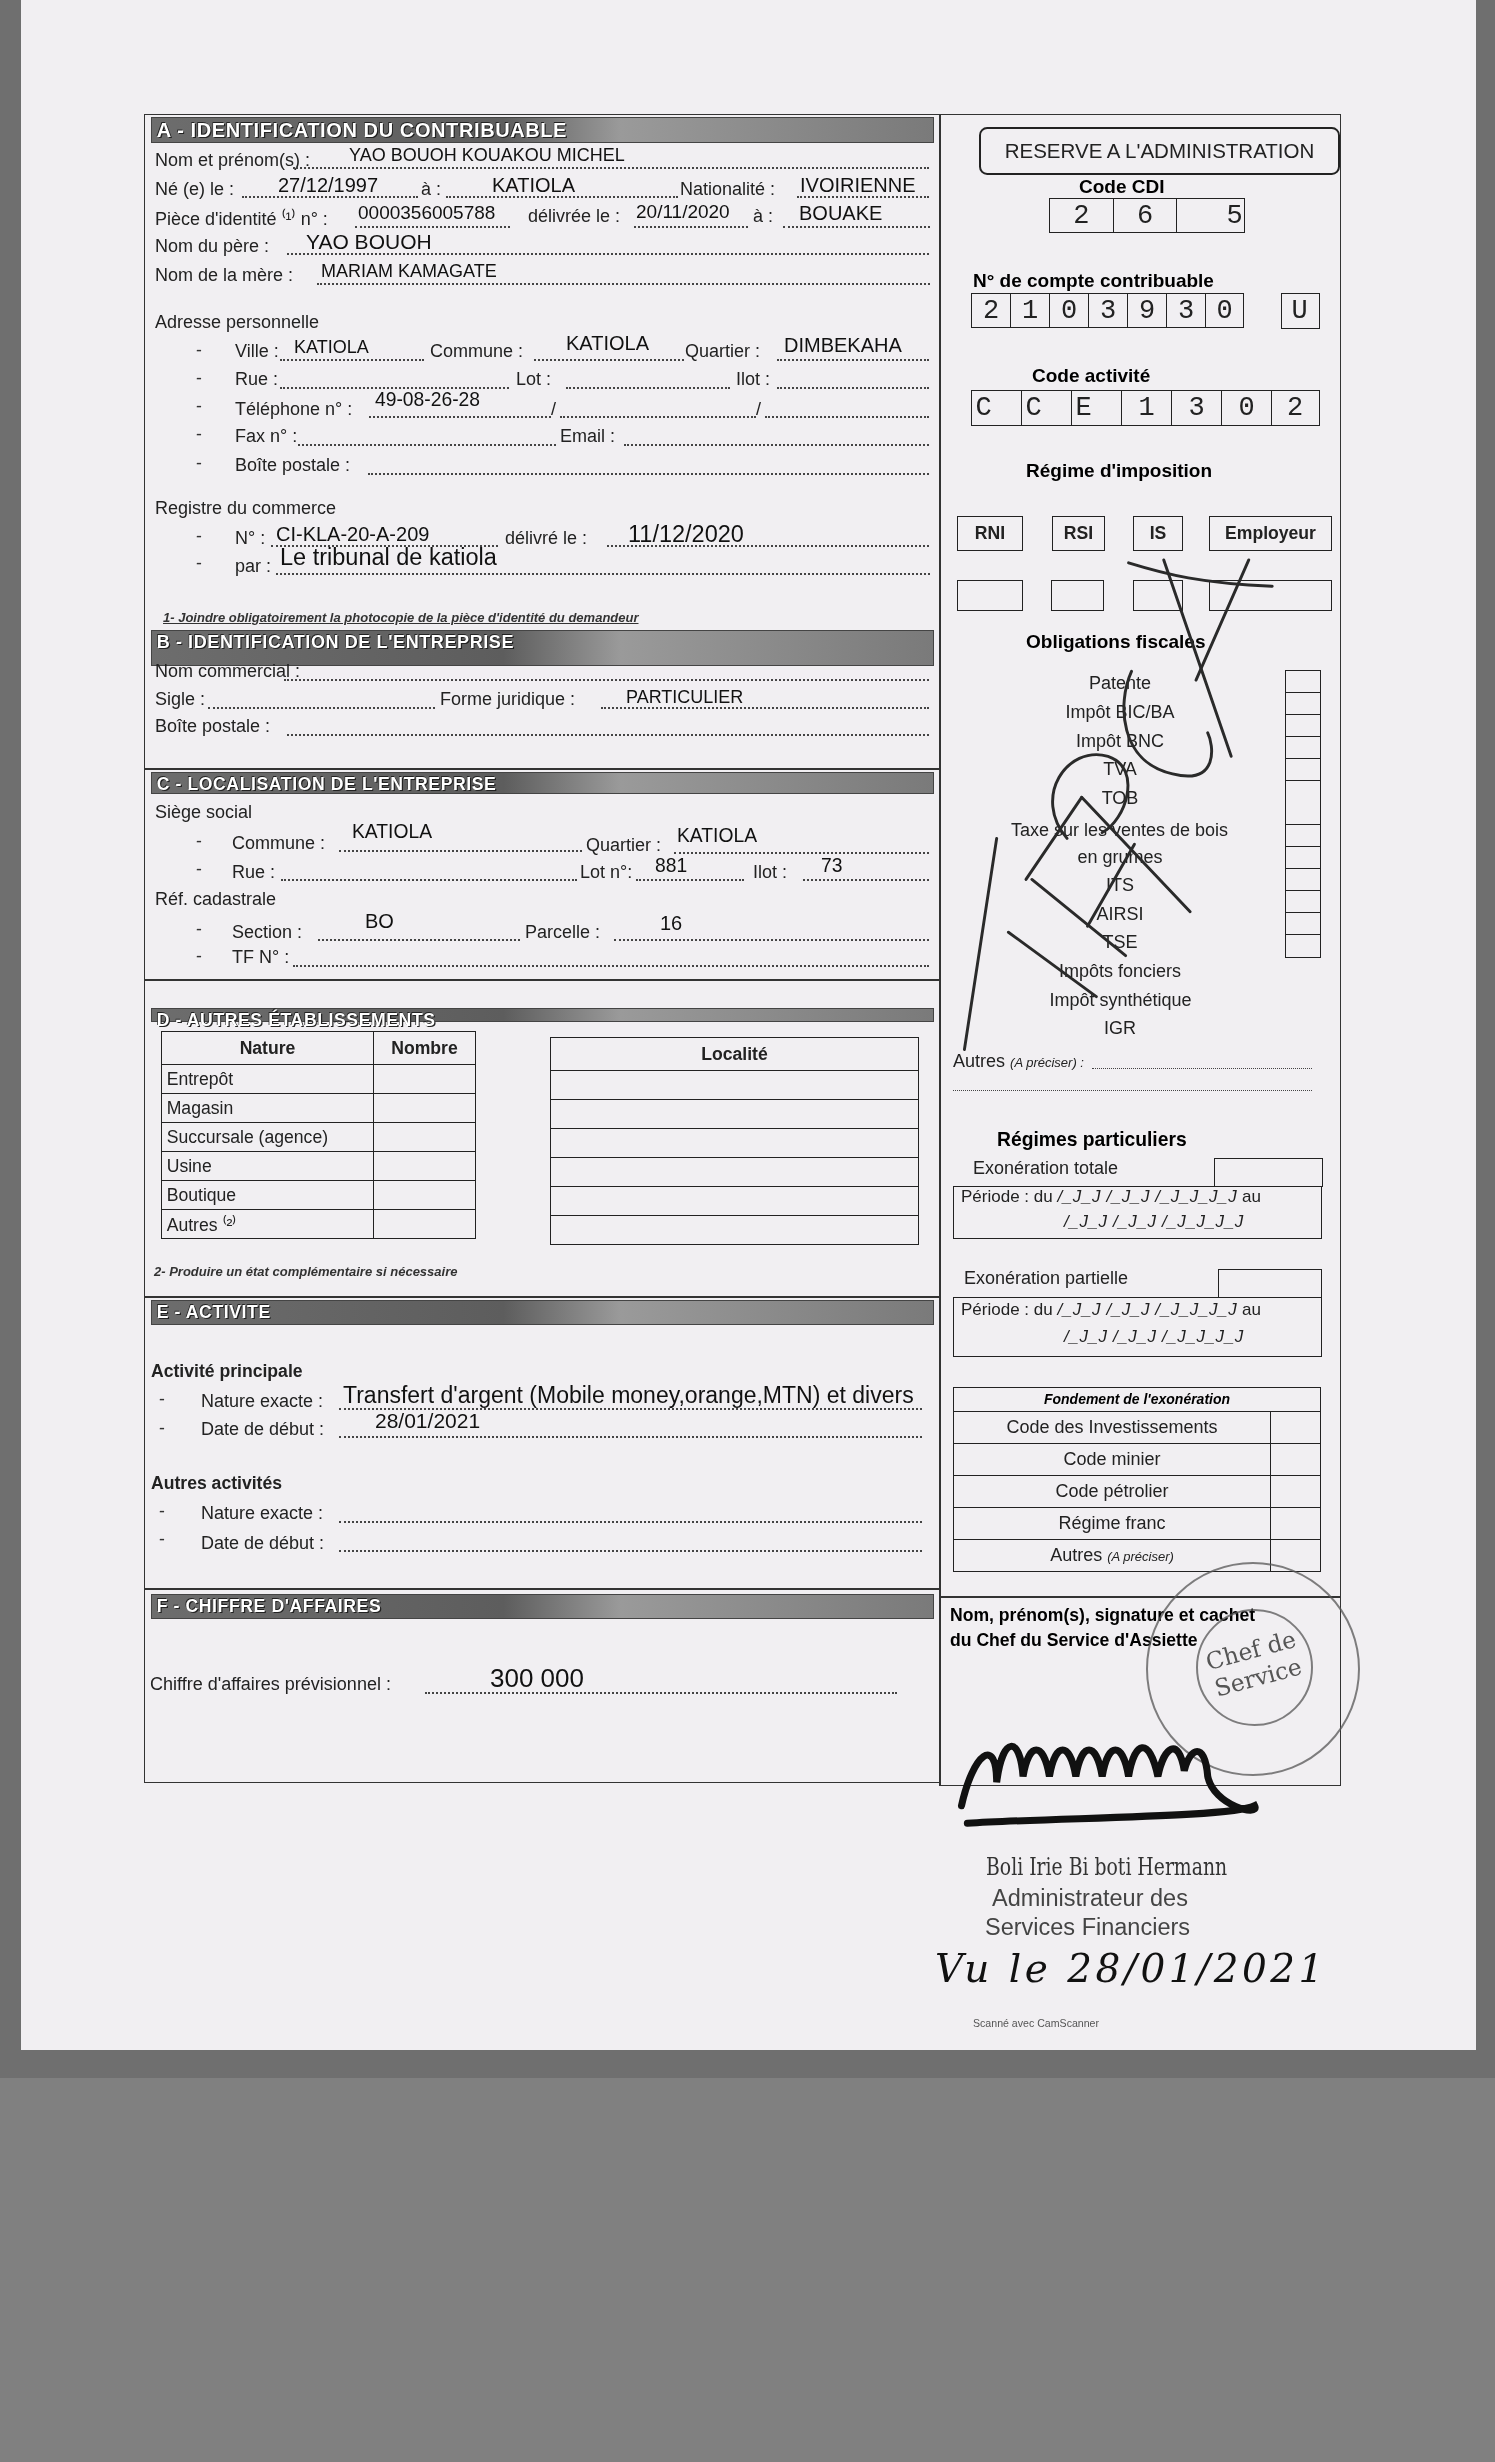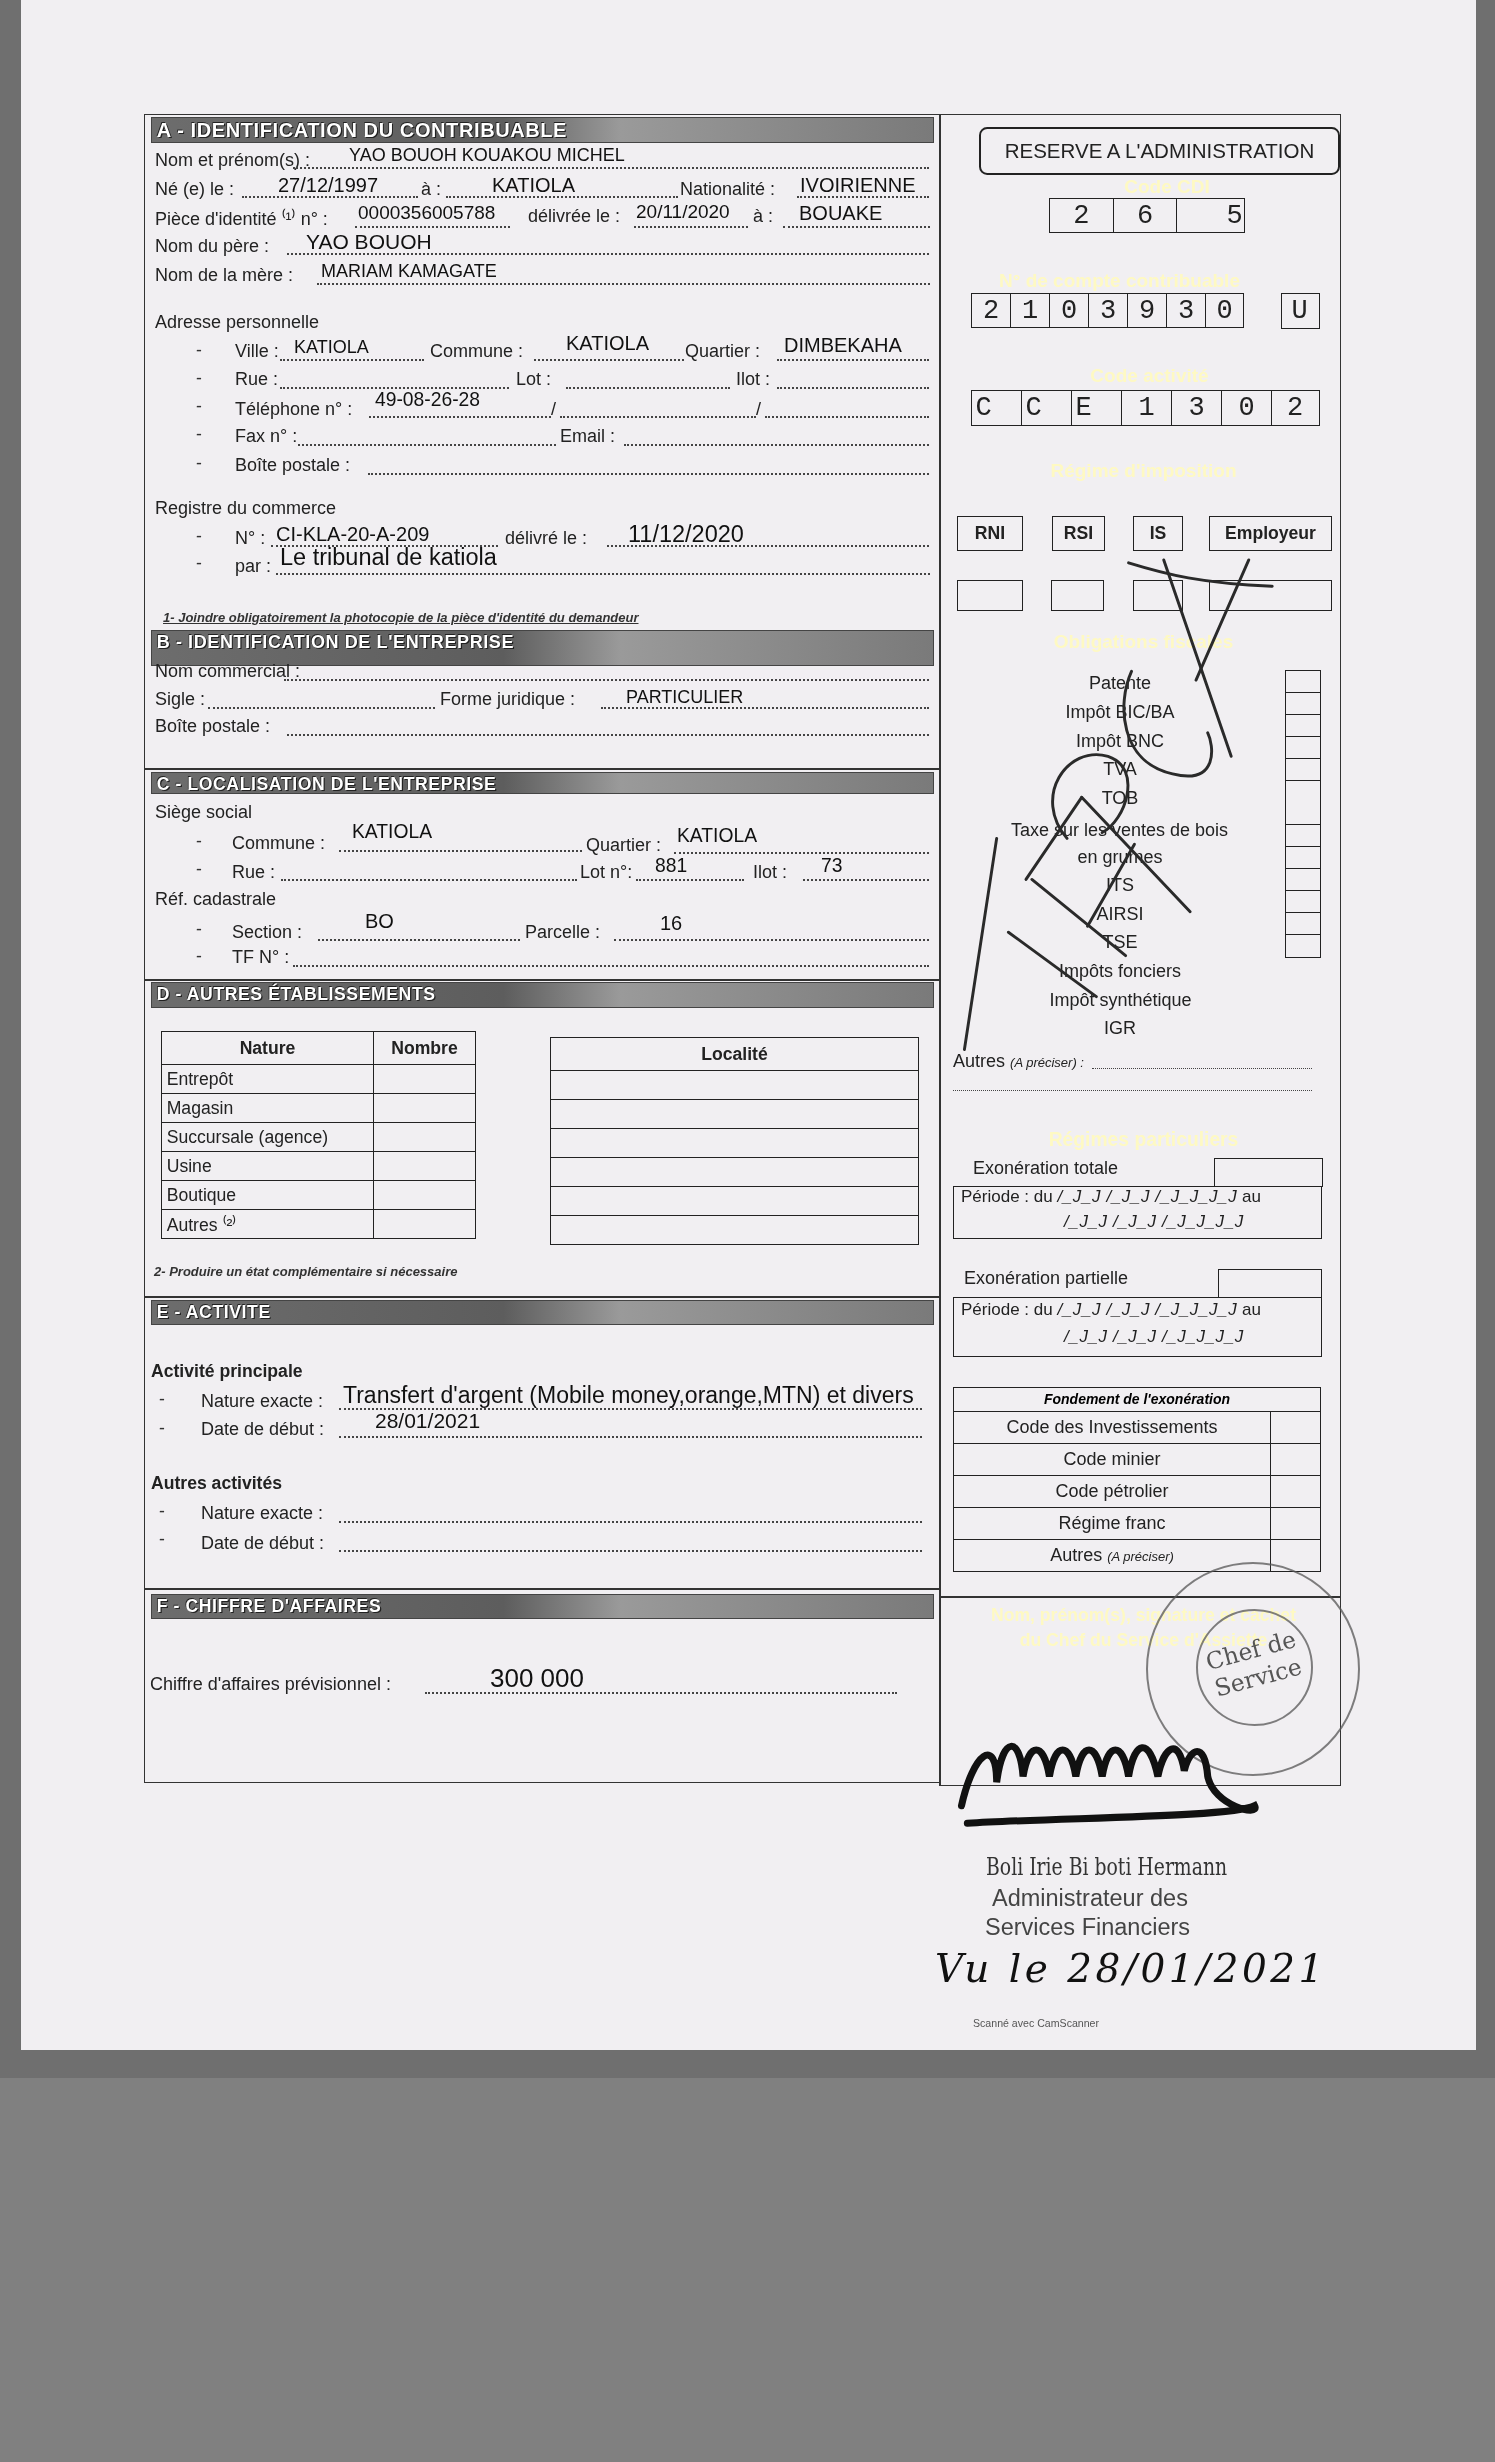--- a/index.html
+++ b/index.html
@@ -18,21 +18,21 @@
     letter-spacing: 0.6px; text-shadow: 1.2px 1.2px 0 #222, -0.6px -0.6px 0 #222; font-family: "Liberation Sans", sans-serif; }
   .hline { position: absolute; left: 144px; width: 797px; height: 2.3px; background: #333; }
   .lbl { position: absolute; font-size: 18px; color: #222; font-family: "Liberation Sans", sans-serif; white-space: nowrap; }
   .val { position: absolute; font-size: 20px; color: #111; font-family: "Liberation Sans", sans-serif; white-space: nowrap; }
   .dots { position: absolute; height: 2.3px; border-bottom: 2.3px dotted #444; }
   .bullet { position: absolute; font-size: 17.6px; color: #333; }
   .foot { position: absolute; font-size: 13px; font-style: italic; font-weight: bold; color: #333; white-space: nowrap; }
   .boxrow { position: absolute; display: flex; border: 1.8px solid #222; }
   .boxrow div { border-right: 1.8px solid #222; font-size: 27px; display: flex; align-items: center; justify-content: center; font-family: "Liberation Mono", monospace; color: #222; }
   .boxrow div:last-child { border-right: none; }
-  .rhead { position: absolute; font-size: 19px; font-weight: bold; color: #fef9c3; white-space: nowrap; text-align: center; }
+  .rhead { position: absolute; font-size: 19px; font-weight: bold; color: #000000; white-space: nowrap; }
   .regbox { position: absolute; border: 1.8px solid #222; font-size: 17.6px; font-weight: bold; display: flex; align-items: center; justify-content: center; color: #222; }
   .emptybox { position: absolute; border: 1.8px solid #222; }
   .oblig { position: absolute; font-size: 18px; color: #222; text-align: center; white-space: nowrap; }
   .cbcol { position: absolute; left: 1285px; top: 670px; width: 36px; border: 1.8px solid #222; }
   .cbcol div { border-bottom: 1.8px solid #222; }
   .cbcol div:last-child { border-bottom: none; }
   table.grid { position: absolute; border-collapse: collapse; border-radius: 29px; }
   table.grid td, table.grid th { border: 1.8px solid #222; font-size: 17.6px; padding: 0 4.7px; text-align: left; font-weight: normal; height: 29px; color: #222; font-family: "Liberation Sans", sans-serif; }
   table.grid th { text-align: center; font-weight: bold; height: 33px; }
   .exo-wrap { position: absolute; border: 1.8px solid #222; }
@@ -191,21 +191,21 @@
 <div class="val" style="left:365px;top:910px;font-size:20px">BO</div>
 <div class="lbl" style="left:525px;top:922px">Parcelle :</div>
 <div class="dots" style="left:614px;top:939px;width:315px"></div>
 <div class="val" style="left:660px;top:912px;font-size:20px">16</div>
 <div class="bullet" style="left:196px;top:946px">-</div>
 <div class="lbl" style="left:232px;top:947px">TF N° :</div>
 <div class="dots" style="left:293px;top:965px;width:636px"></div>
 
 <div class="hline" style="top:979px"></div>
 
-<div class="sec-hdr" style="top:982px;height:26px">
+<div class="sec-hdr" style="top:1008px;height:14px">
     <span style="font-size:17.6px">D - AUTRES ÉTABLISSEMENTS</span>
   </div>
 
 <table class="grid" style="left:161px;top:1031px;width:315px">
   <thead>
       <tr>
     <th style="width:212px">Nature</th>
     <th>Nombre</th>
   </tr>
     </thead>

